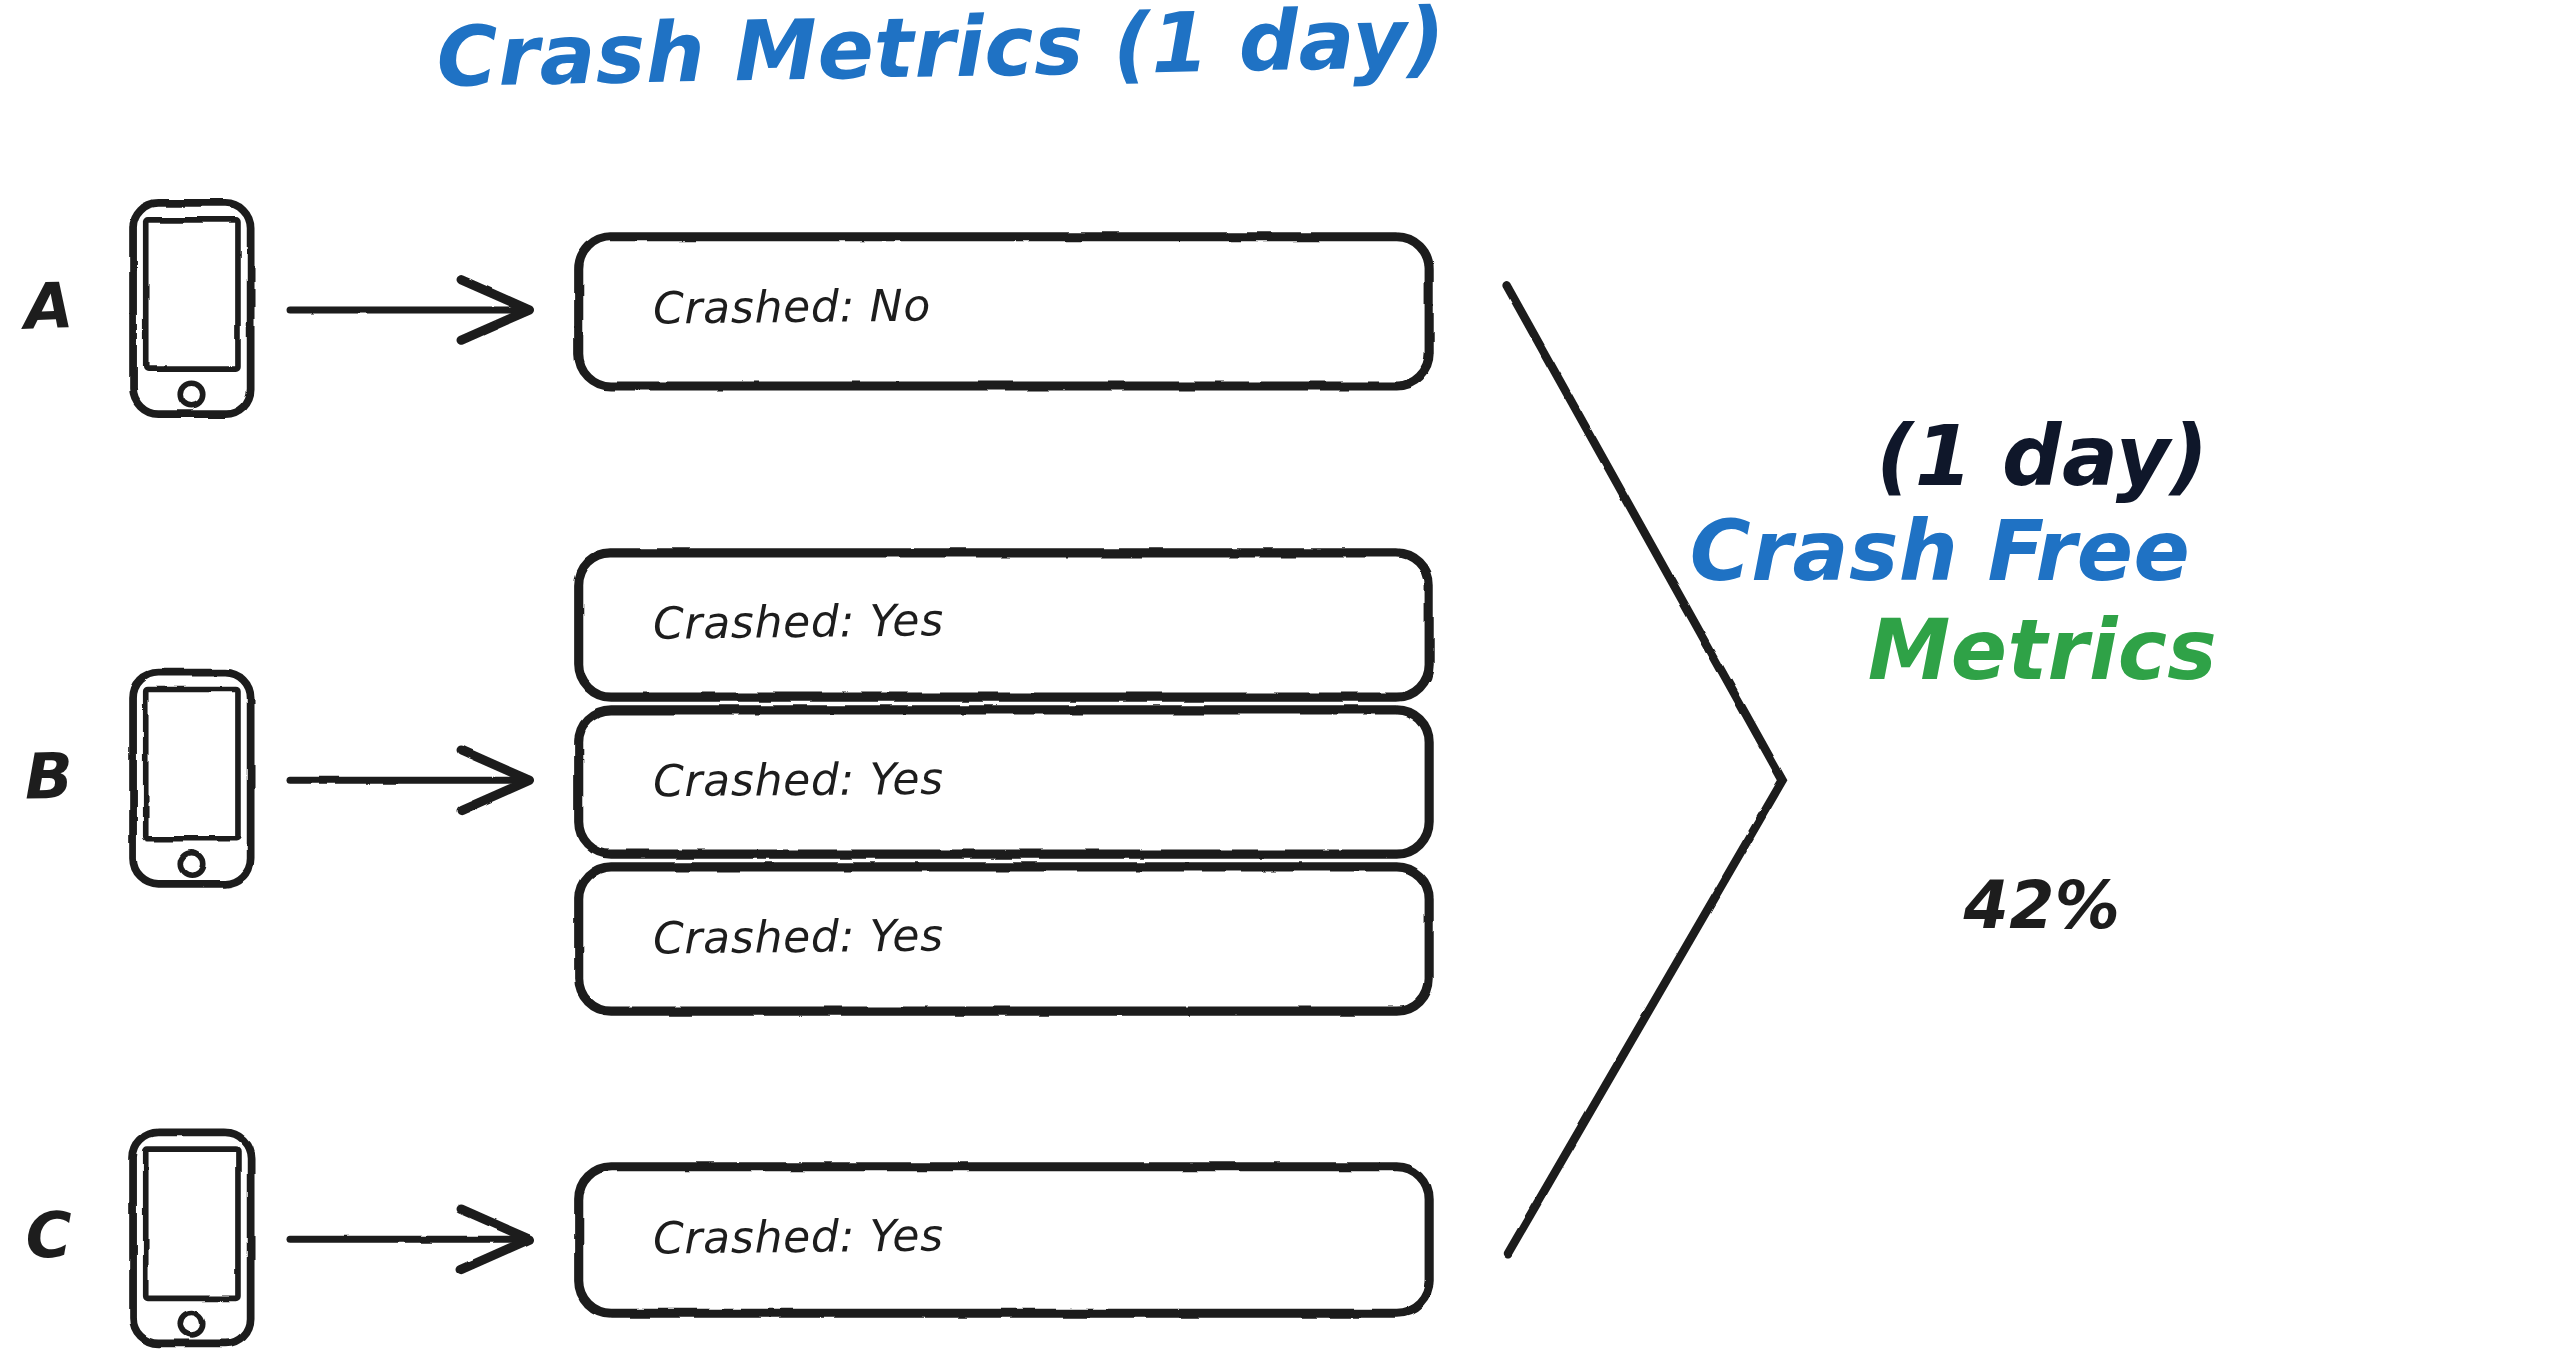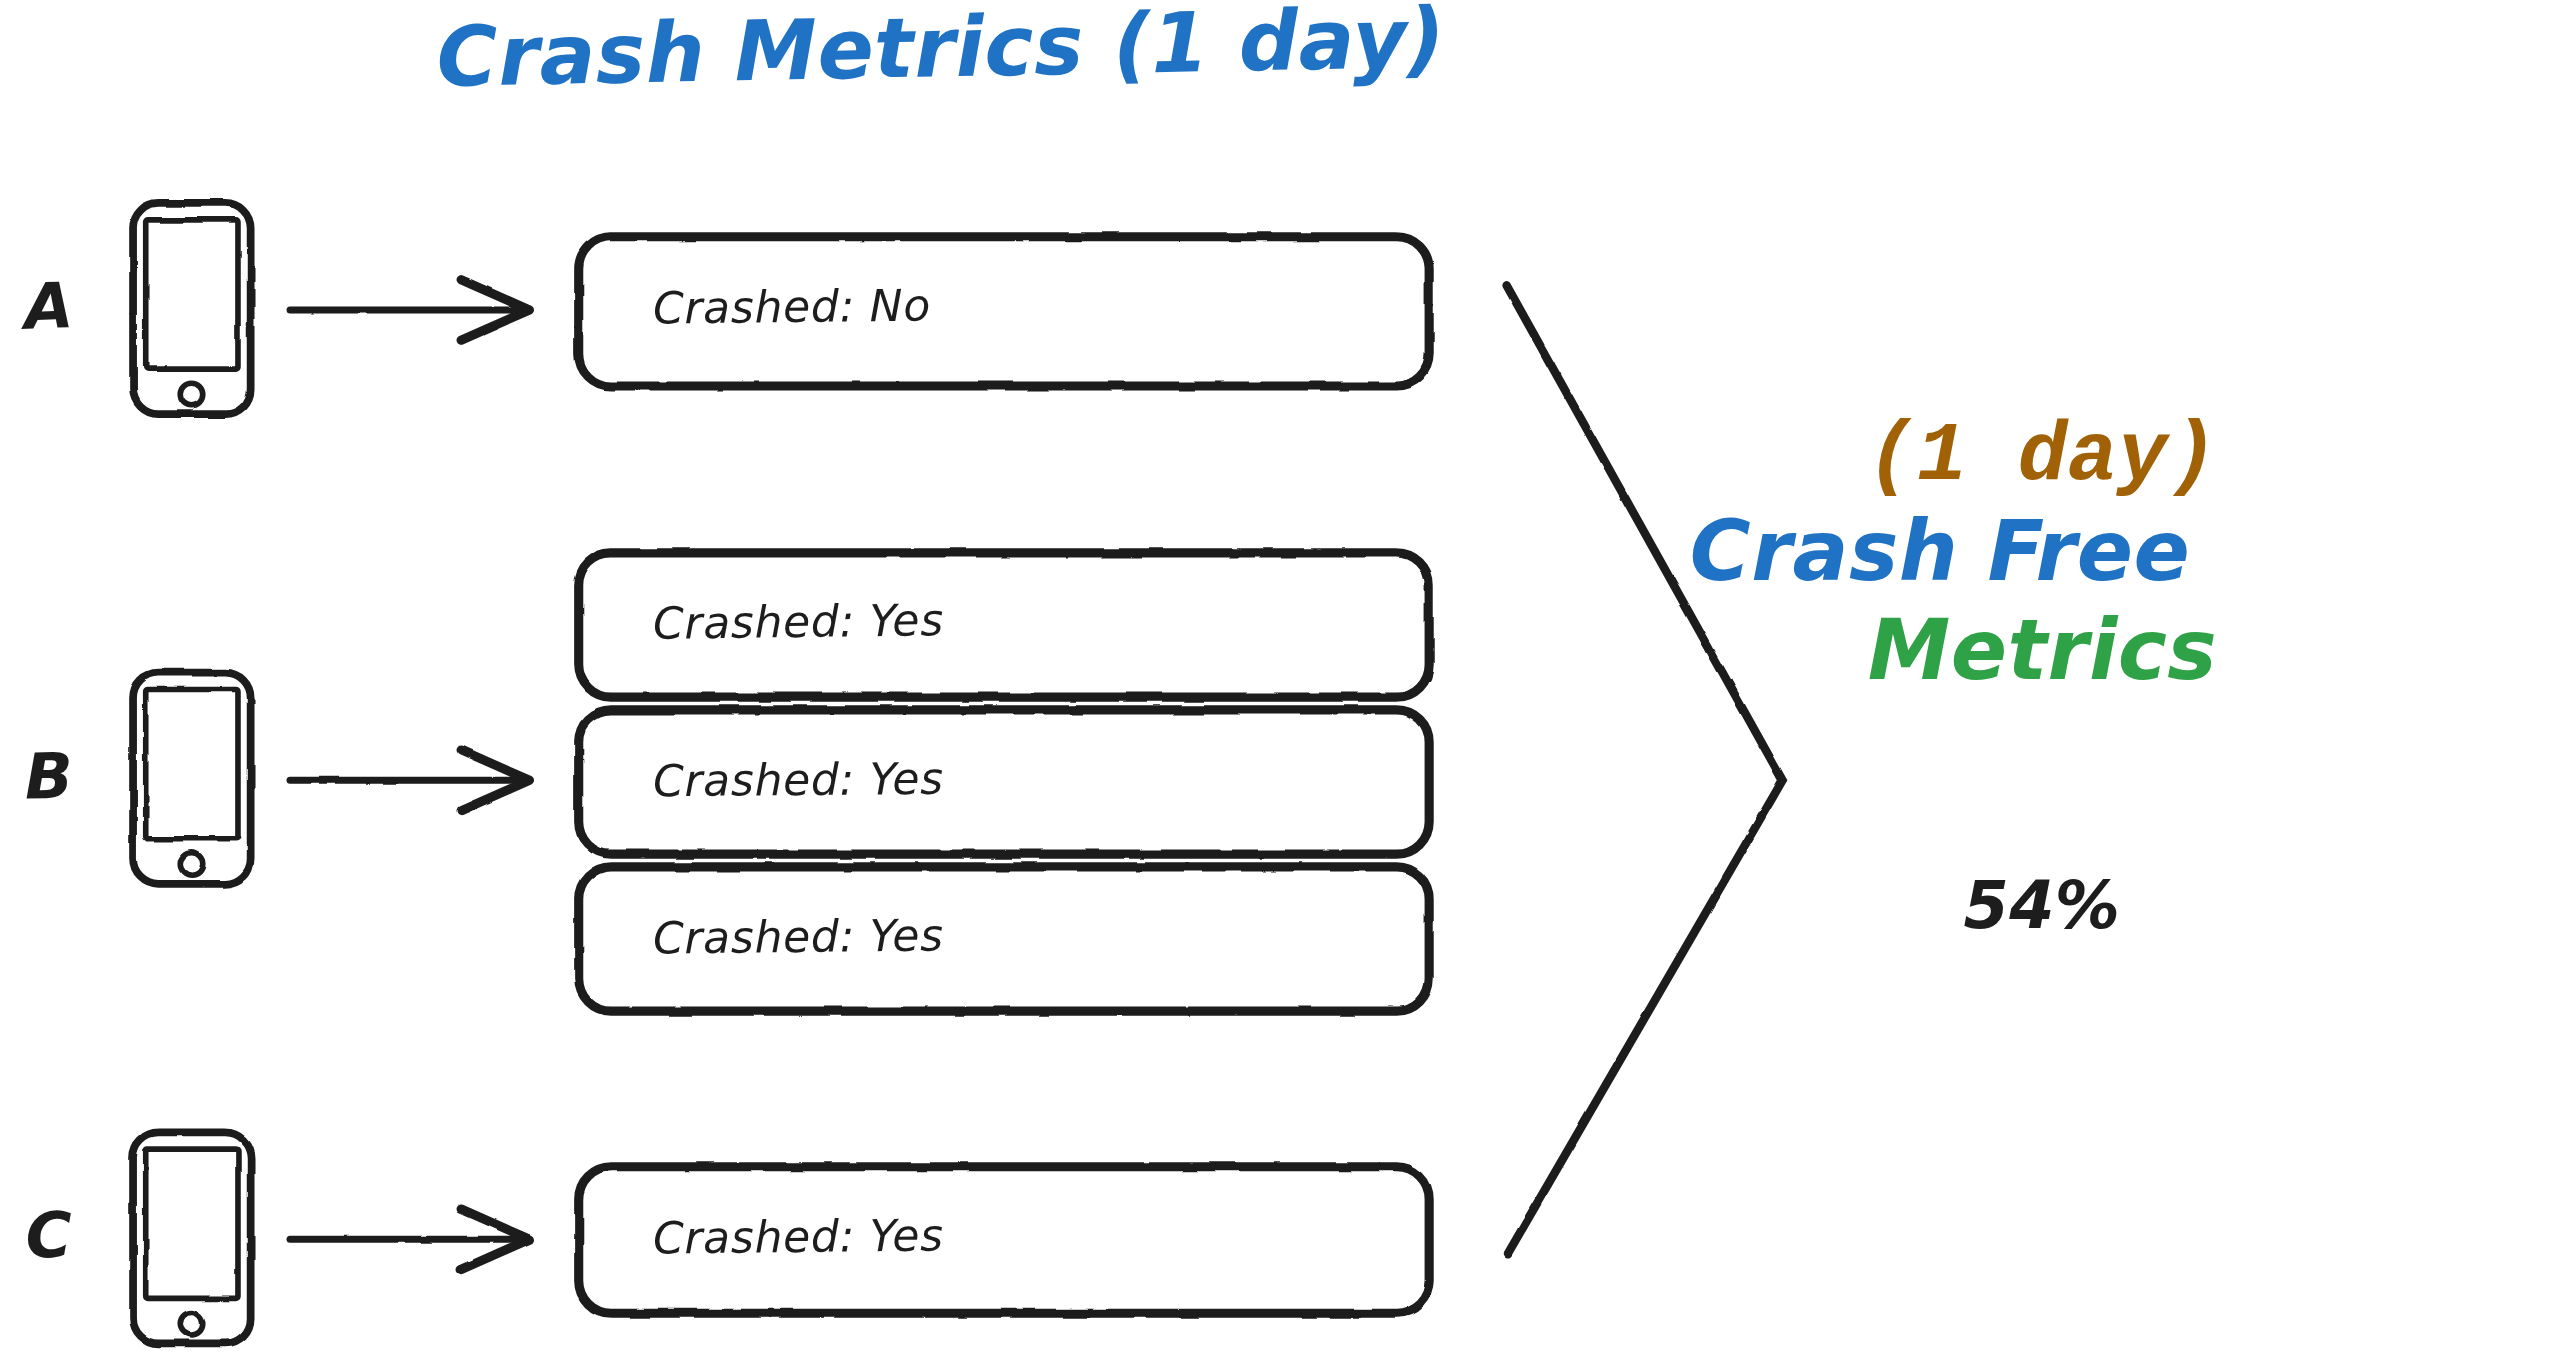--- a/index.html
+++ b/index.html
@@ -153,19 +153,19 @@
   <div class="abs hand device-label" style="left:7px; top:1204px; color:#1d1d1d; transform:rotate(-1deg);">C</div>
 
   <div class="abs hand box-text" style="left:653px; top:285px; color:#1d1d1d; transform:rotate(-0.6deg);">Crashed: No</div>
 
   <div class="abs hand box-text" style="left:653px; top:600px; color:#1d1d1d; transform:rotate(-0.7deg);">Crashed: Yes</div>
   <div class="abs hand box-text" style="left:653px; top:758px; color:#1d1d1d; transform:rotate(-0.5deg);">Crashed: Yes</div>
   <div class="abs hand box-text" style="left:653px; top:915px; color:#1d1d1d; transform:rotate(-0.6deg);">Crashed: Yes</div>
 
   <div class="abs hand box-text" style="left:653px; top:1215px; color:#1d1d1d; transform:rotate(-0.6deg);">Crashed: Yes</div>
 
-  <div class="abs hand summary-line" id="sum-day" style="color:#a16207;font-family:Liberation Mono, monospace;">(1 day)</div>
+  <div class="abs hand summary-line" id="sum-day" style="color:#0f172a;">(1 day)</div>
   <div class="abs hand summary-line" id="sum-free" style="color:#1f72c4;">Crash Free</div>
   <div class="abs hand summary-line" id="sum-dev" style="color:#2fa247;">Metrics</div>
-  <div class="abs hand summary-line" id="sum-pct" style="color:#1d1d1d;">54%</div>
+  <div class="abs hand summary-line" id="sum-pct" style="color:#1d1d1d;">42%</div>
 
 </div>
 
 
 </body></html>

